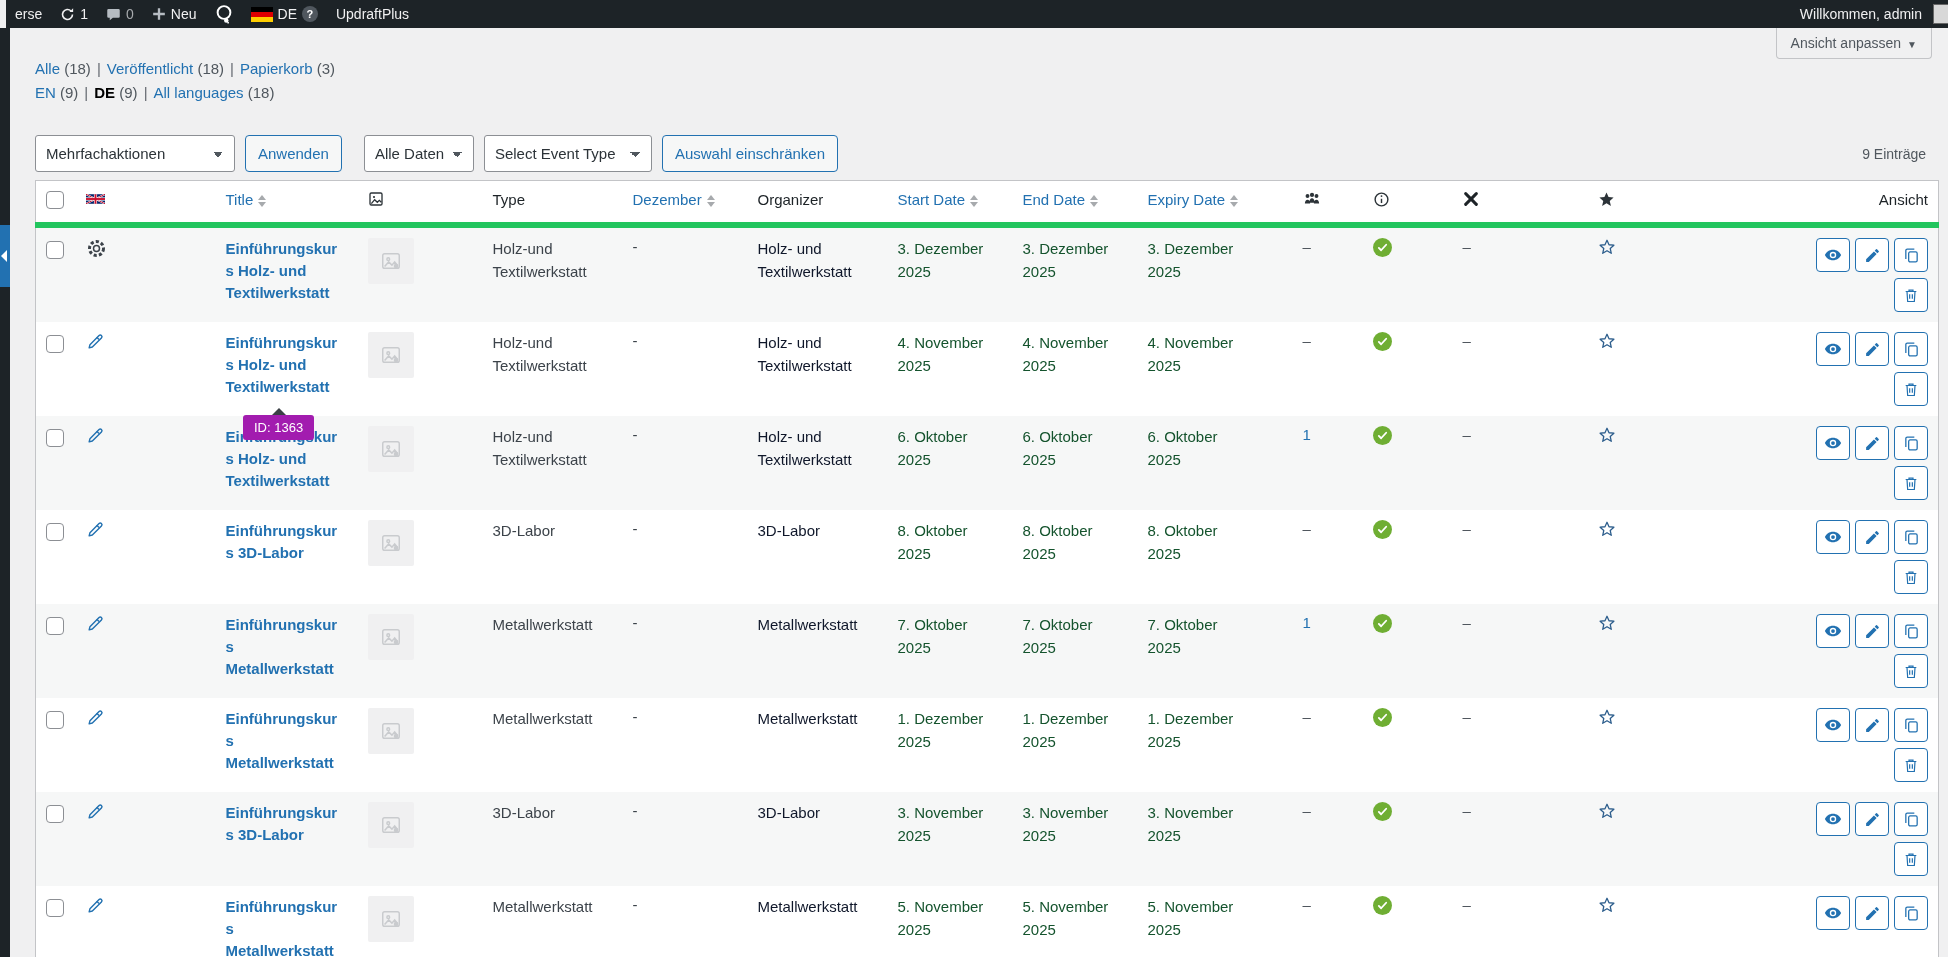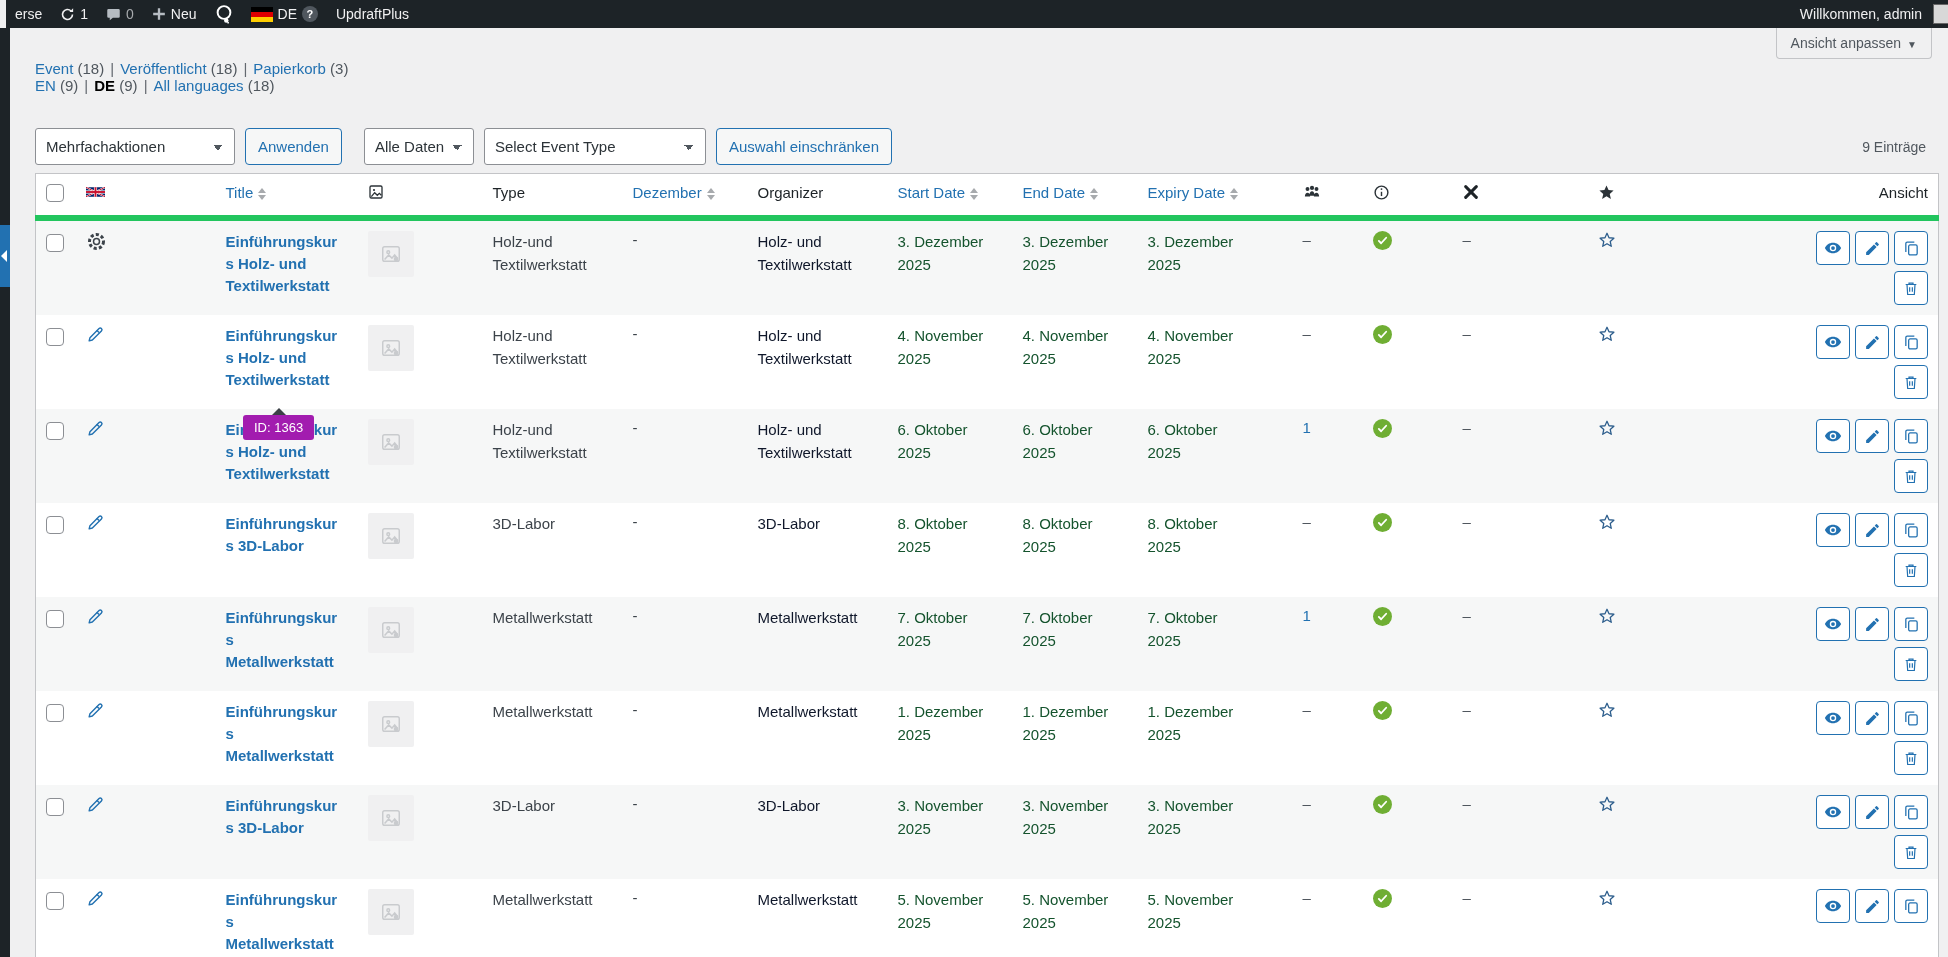--- a/index.html
+++ b/index.html
@@ -39,37 +39,37 @@
   
   .content { position:absolute; top:28px; left:10px; width:1938px; height:929px; padding:18px 20px 0 25px; }
 
   .title-row { display:flex; align-items:center; gap:14px; }
   h1.page-title { font-size:26px; font-weight:400; color:#1d2327; }
   .btn { display:inline-block; background:#f6f7f7; border:1px solid #2271b1; color:#2271b1;
     border-radius:4px; padding:5px 12px; font-size:15px; cursor:pointer; white-space:nowrap; }
   .add-event { padding:4px 10px; }
 
   ul.subsubsub { list-style:none; display:flex; gap:6px; margin-top:14px; font-size:15px; }
-  ul.subsubsub.langs { margin-top:0; }
+  ul.subsubsub.langs { margin-top:7px; }
   ul.subsubsub a { color:#2271b1; text-decoration:none; cursor:pointer; }
   ul.subsubsub .current-lang { color:#000; font-weight:600; }
   ul.subsubsub .count { color:#50575e; }
   ul.subsubsub .sep { color:#646970; }
 
   .searchbox { position:absolute; top:102px; right:24px; display:flex; gap:10px; }
   .searchbox input { width:178px; height:31px; border:1px solid #8c8f94; border-radius:3px;
     background:#fff; padding:0 8px; font-size:15px; }
 
   .filterbar { display:flex; align-items:center; gap:10px; margin-top:34px; }
   .filterbar select { height:37px; border:1px solid #8c8f94; border-radius:3px; background:#fff;
     color:#2c3338; font-size:15px; padding:0 28px 0 10px; appearance:none; cursor:pointer;
     background-image:linear-gradient(45deg,transparent 50%,#50575e 50%),linear-gradient(135deg,#50575e 50%,transparent 50%);
     background-position:calc(100% - 16px) 16px,calc(100% - 11px) 16px; background-size:5px 5px; background-repeat:no-repeat; }
   .filterbar .btn { height:37px; padding:6px 12px; background:#f6f7f7; }
-  .sel-bulk { width:200px; } .sel-dates { width:110px; margin-left:12px; } .sel-type { width:222px; }
+  .sel-bulk { width:200px; } .sel-dates { width:110px; margin-left:12px; } .sel-type { width:168px; }
   .items-count { margin-left:auto; color:#50575e; font-size:14px; padding-right:2px; }
 
   
   table.list { width:1903px; border-collapse:collapse; background:#fff;
     border:1px solid #c3c4c7; margin-top:8px; table-layout:fixed; }
   table.list th, table.list td { text-align:left; vertical-align:top; padding:10px; font-size:15px; }
   thead th { color:#1d2327; font-weight:400; border-bottom:6px solid #22c55e; padding-top:11px; padding-bottom:11px; }
   thead th.sortable { color:#2271b1; cursor:pointer; }
   .sort-arrows { display:inline-flex; flex-direction:column; vertical-align:middle; margin-left:5px; gap:2px; }
   .sort-arrows i { width:0; height:0; border-left:4px solid transparent; border-right:4px solid transparent; display:block; }
@@ -176,21 +176,21 @@
 </div>
 
 <div class="screen-options">
   <span>Ansicht anpassen</span><span class="caret">▼</span>
 </div>
 
 <div class="content">
 
 
   <ul class="subsubsub">
-    <li><a>Event</a> <span class="count">(18)</span></li>
+    <li><a>Alle</a> <span class="count">(18)</span></li>
     <li class="sep">|</li>
     <li><a>Veröffentlicht</a> <span class="count">(18)</span></li>
     <li class="sep">|</li>
     <li><a>Papierkorb</a> <span class="count">(3)</span></li>
   </ul>
 
   <ul class="subsubsub langs">
     <li><a>EN</a> <span class="count">(9)</span></li>
     <li class="sep">|</li>
     <li><span class="current-lang">DE</span> <span class="count">(9)</span></li>

